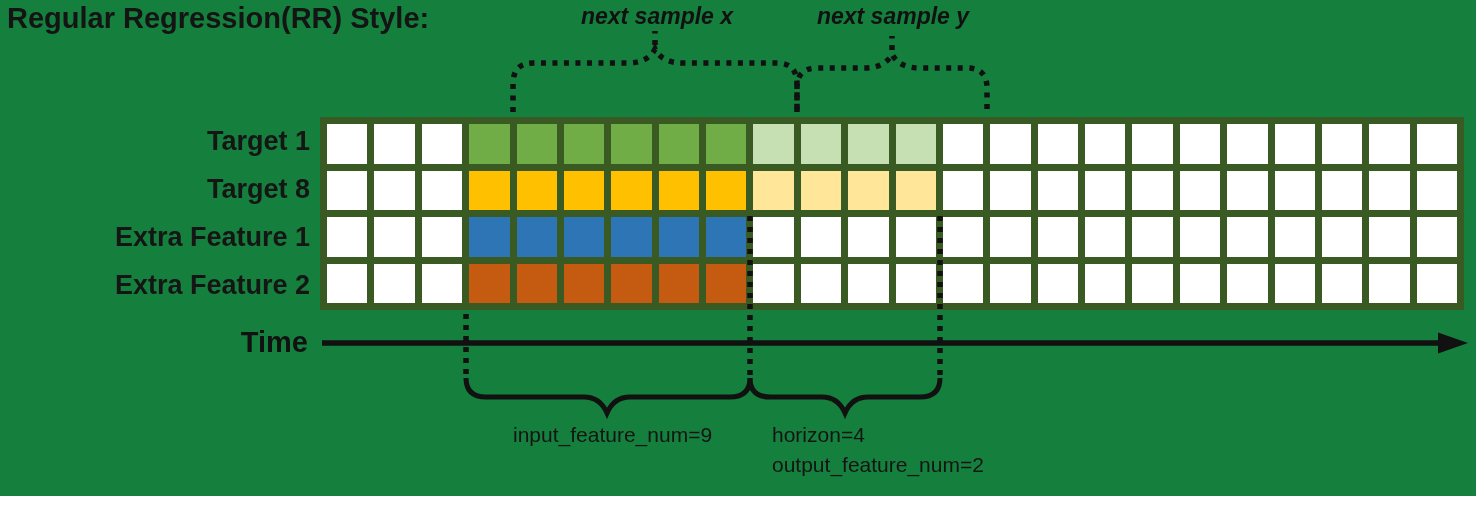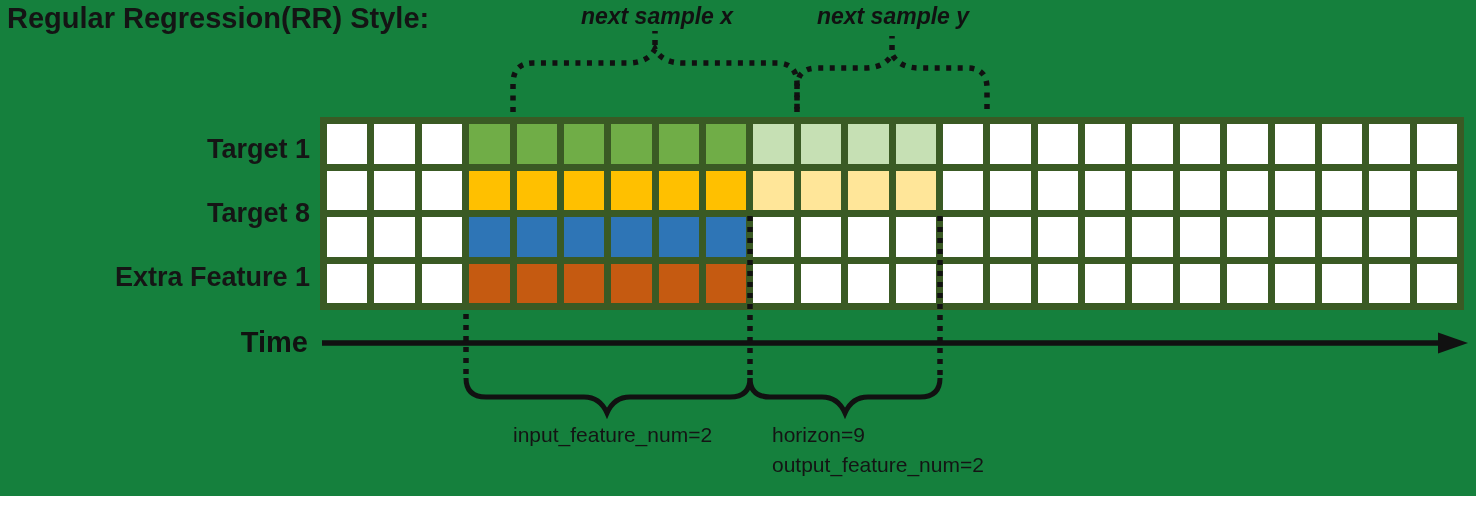--- a/index.html
+++ b/index.html
@@ -107,20 +107,21 @@
 
   <div class="title">Regular Regression(RR) Style:</div>
 
   <div class="next-sample-label" id="next-sample-y-label">next sample y</div>
   <div class="next-sample-label" id="next-sample-x-label">next sample x</div>
 
   <div class="row-labels">
     <div class="row-label">Target 1</div>
     <div class="row-label">Target 8</div>
     <div class="row-label">Extra Feature 1</div>
+    <div class="row-label">Extra Feature 2</div>
   </div>
 
   <div class="sampling-grid" id="sampling-grid" style="background: rgb(58, 90, 36);">
       <div class="cell" style="background: rgb(255, 255, 255);"></div>
       <div class="cell" style="background: rgb(255, 255, 255);"></div>
       <div class="cell" style="background: rgb(255, 255, 255);"></div>
       <div class="cell" style="background: rgb(112, 173, 71);"></div>
       <div class="cell" style="background: rgb(112, 173, 71);"></div>
       <div class="cell" style="background: rgb(112, 173, 71);"></div>
       <div class="cell" style="background: rgb(112, 173, 71);"></div>
@@ -231,20 +232,20 @@
 
     <line x1="322" y1="343" x2="1442" y2="343" stroke="#111" stroke-width="5.5"></line>
     <polygon points="1468,343 1438,332.5 1438,353.5" fill="#111"></polygon>
 
     <path d="M 466 378 Q 466 397 486 397 L 584 397 Q 600 397 607 413 Q 614 397 630 397 L 730 397 Q 750 397 750 378" fill="none" stroke="#111" stroke-width="5"></path>
 
     <path d="M 750 378 Q 750 397 770 397 L 822 397 Q 838 397 845 413 Q 852 397 868 397 L 920 397 Q 940 397 940 378" fill="none" stroke="#111" stroke-width="5"></path>
   </svg>
 
   <div class="sample-note" id="input-note">
-    <div>input_feature_num=2</div>
+    <div>input_feature_num=9</div>
   </div>
   <div class="sample-note" id="output-note">
-    <div>horizon=9</div>
+    <div>horizon=4</div>
     <div>output_feature_num=2</div>
   </div>
 
 </div>
 
 </body></html>

